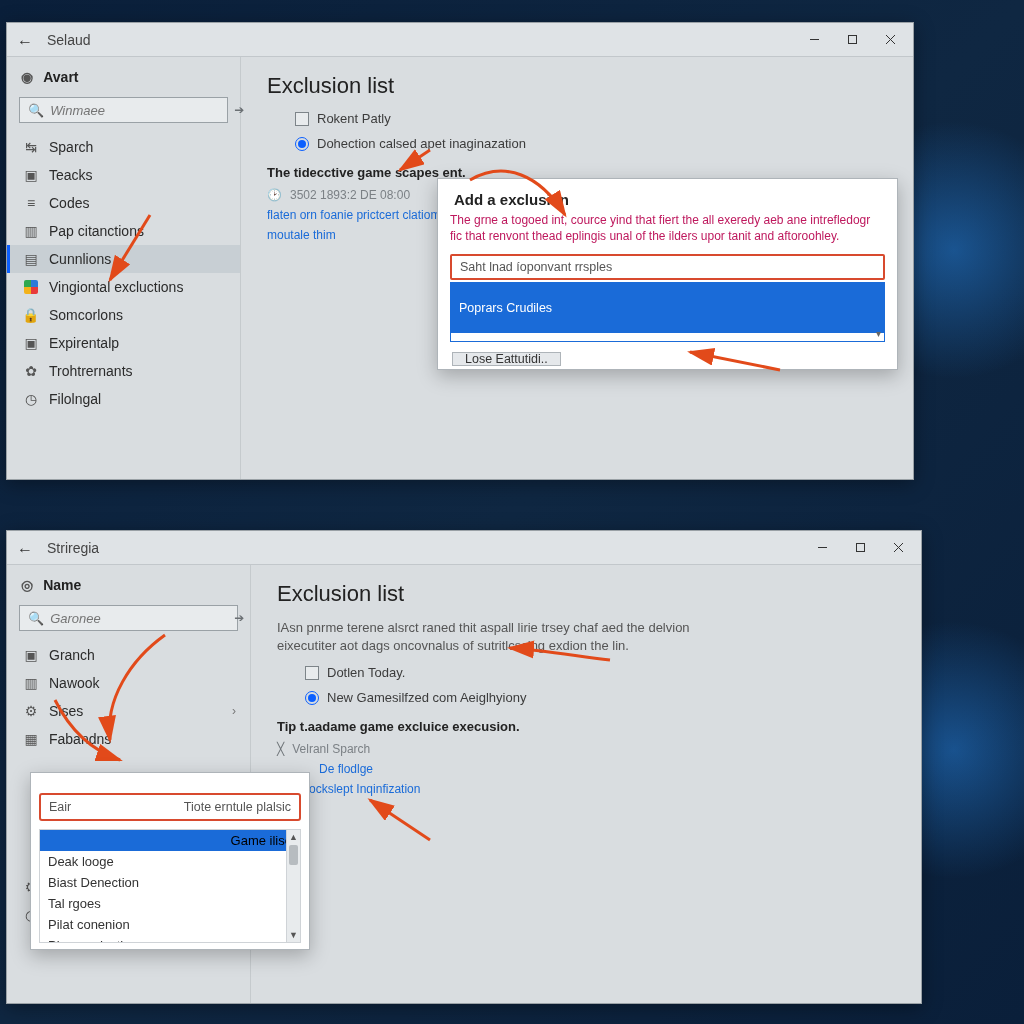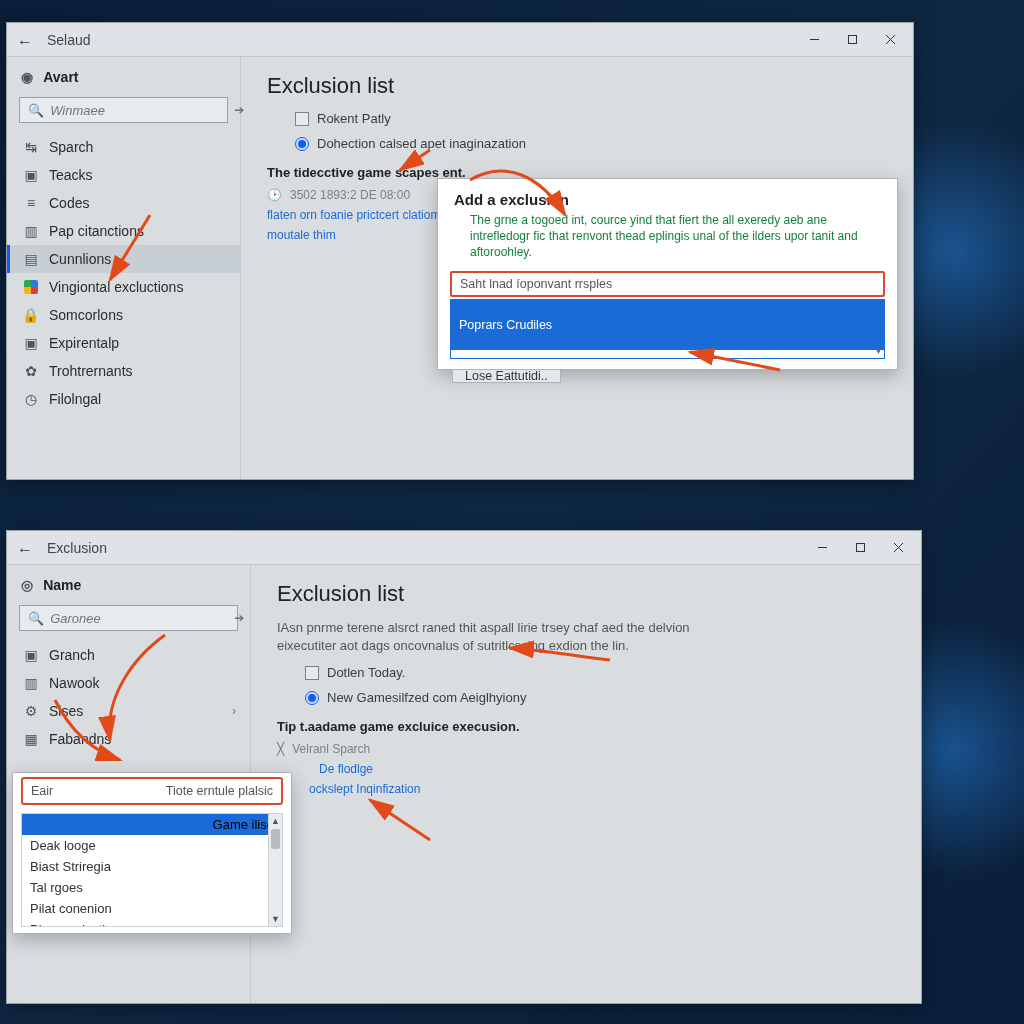--- a/index.html
+++ b/index.html
@@ -63,35 +63,35 @@
   .subhdr { font-weight:600; font-size:13px; margin-top:14px; color:#222; }
   .meta-row { display:flex; align-items:center; gap:8px; color:#0b5fff; font-size:12px; margin-top:8px; }
   .meta-icon { color:#6f7579; }
   .meta-text-grey { color:#7b8085; }
   .link { color:#1a6bd8; font-size:12px; margin-top:6px; display:block; }
 
   
   .dialog1 { position:absolute; top:178px; left:437px; width:461px; height:192px;
     background:#fff; border:1px solid #aeb4b9; box-shadow:0 6px 18px rgba(0,0,0,.25); }
   .dialog1 .d-title { font-weight:600; font-size:15px; padding:12px 16px 4px; color:#222; }
-  .dialog1 .d-desc { font-size:12px; color:#15803d; padding:0 32px 8px; line-height:1.35; }
+  .dialog1 .d-desc { font-size:12px; color:#be185d; padding:0 12px 8px; line-height:1.35; }
   .combo { margin:2px 12px 0; }
   .combo-input { height:26px; border:2px solid #d84a2e; background:#fff; display:flex; align-items:center;
     padding:0 8px; font-size:12.5px; color:#555; border-radius:2px; }
   .combo-list { border:1px solid #1a6bd8; margin-top:2px; background:#fff; font-size:12.5px; color:#444;
     max-height:60px; overflow:hidden; position:relative; }
   .combo-list .opt { padding:18px 8px; }
   .combo-list .opt.sel { background:#1a6bd8; color:#fff; }
   .combo-list .dd-arrow { position:absolute; right:3px; bottom:2px; font-size:10px; color:#666; }
   .d-btn { margin:10px 14px 0; height:14px; padding:0 12px; background:#e5e8eb; border:1px solid #aeb4b9;
     font-size:12.5px; color:#333; display:inline-flex; align-items:center; }
 
   
-  .dd-popup { position:absolute; top:772px; left:12px; width:280px; background:#fff;
-    border:1px solid #aeb4b9; box-shadow:0 6px 18px rgba(0,0,0,.25); padding:4px 8px 6px; z-index:5; }
+  .dd-popup { position:absolute; top:772px; left:30px; width:280px; background:#fff;
+    border:1px solid #aeb4b9; box-shadow:0 6px 18px rgba(0,0,0,.25); padding:20px 8px 6px; z-index:5; }
   .dd-input { height:28px; border:2px solid #d84a2e; border-radius:3px; display:flex; align-items:center;
     justify-content:space-between; padding:0 8px; font-size:12.5px; color:#555; margin-bottom:8px; }
   .dd-list-wrap { position:relative; border:1px solid #cfd3d7; }
   .dd-list { max-height:112px; overflow:hidden; }
   .dd-list .opt { padding:3px 8px; font-size:13px; color:#333; }
   .dd-list .opt.sel { background:#1a6bd8; color:#000000;text-align:right; }
   .dd-scroll { position:absolute; right:0; top:0; bottom:0; width:14px; background:#e8ebed; border-left:1px solid #cfd3d7; }
   .dd-scroll .arr { height:14px; display:flex; align-items:center; justify-content:center; font-size:9px; color:#555; }
   .dd-scroll .thumb { background:#b7bcc0; height:20px; margin:1px 2px; border-radius:2px; }
 
@@ -223,21 +223,21 @@
   </div>
   <div class="d-btn">
     <span>Lose Eattutidi..</span>
   </div>
 </div>
 
 <div class="window win2">
   <div class="titlebar">
     <div class="left">
       <span class="back-arrow">←</span>
-      <span>Exclusion</span>
+      <span>Striregia</span>
     </div>
     <div class="win-controls">
       <div class="win-btn">
           <svg viewBox="0 0 11 11">
             <line x1="1" y1="5.5" x2="10" y2="5.5" stroke="#333" stroke-width="1"></line>
           </svg>
         </div>
       <div class="win-btn">
           <svg viewBox="0 0 11 11">
             <rect x="1.5" y="1.5" width="8" height="8" fill="none" stroke="#333" stroke-width="1"></rect>
@@ -316,21 +316,21 @@
 
 <div class="dd-popup">
   <div class="dd-input">
     <span>Eair</span>
     <span>Tiote erntule plalsic</span>
   </div>
   <div class="dd-list-wrap">
     <div class="dd-list" id="ddlist2">
         <div class="opt sel">Game ilise</div>
         <div class="opt">Deak looge</div>
-        <div class="opt">Biast Striregia</div>
+        <div class="opt">Biast Denection</div>
         <div class="opt">Tal rgoes</div>
         <div class="opt">Pilat conenion</div>
         <div class="opt">Plese rodestion.</div>
       </div>
     <div class="dd-scroll">
       <div class="arr">▲</div>
       <div class="thumb"></div>
       <div style="flex:1"></div>
       <div class="arr" style="position:absolute;bottom:0;left:0;right:0;">▼</div>
     </div>

